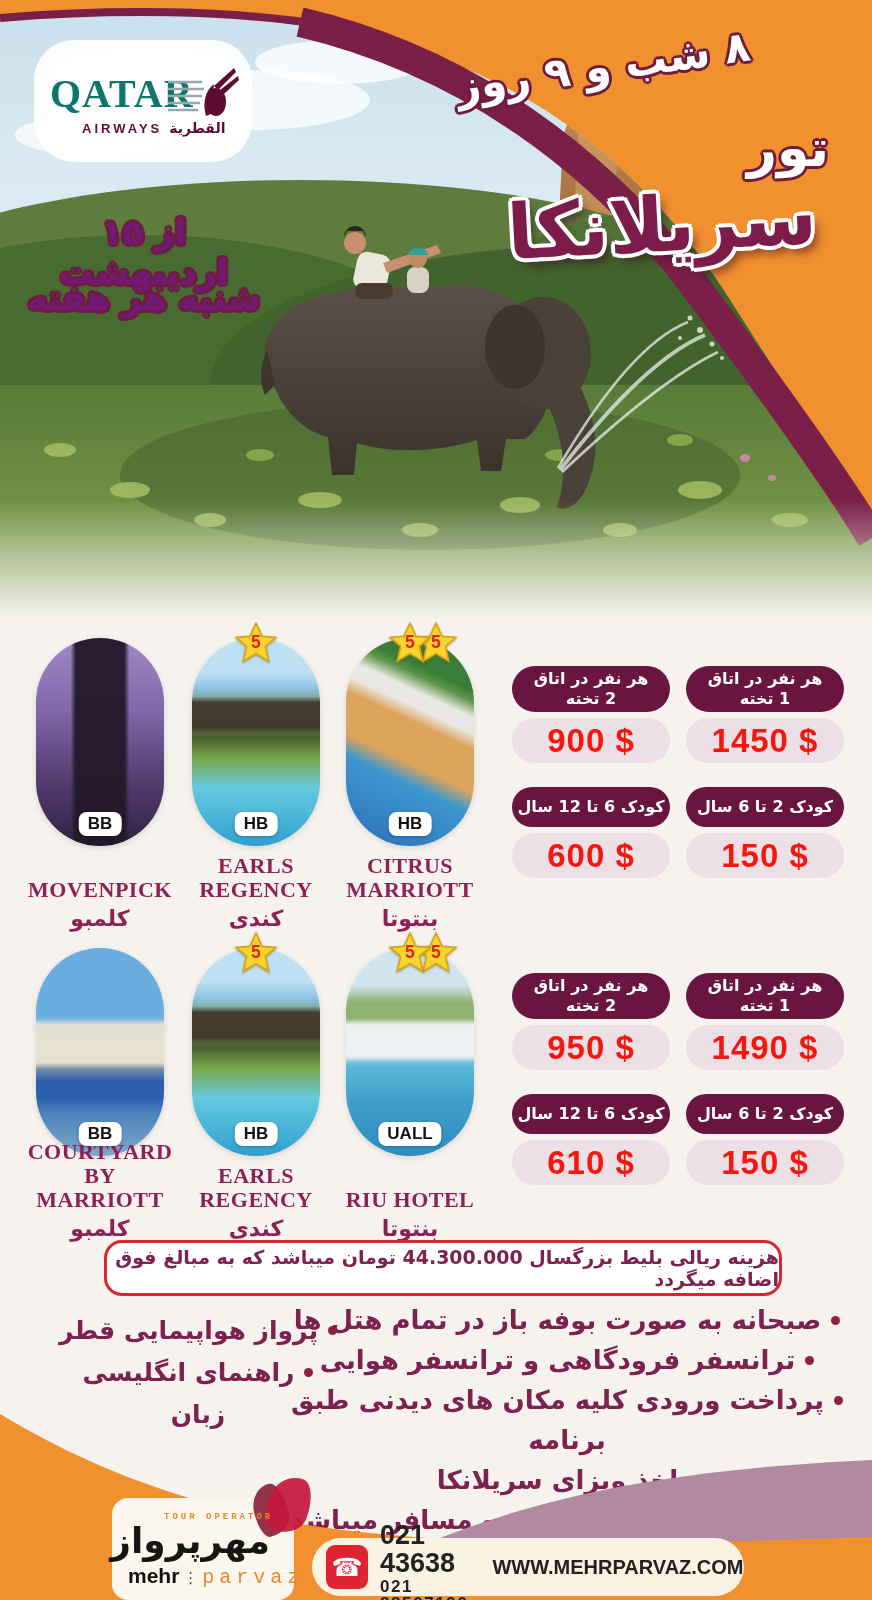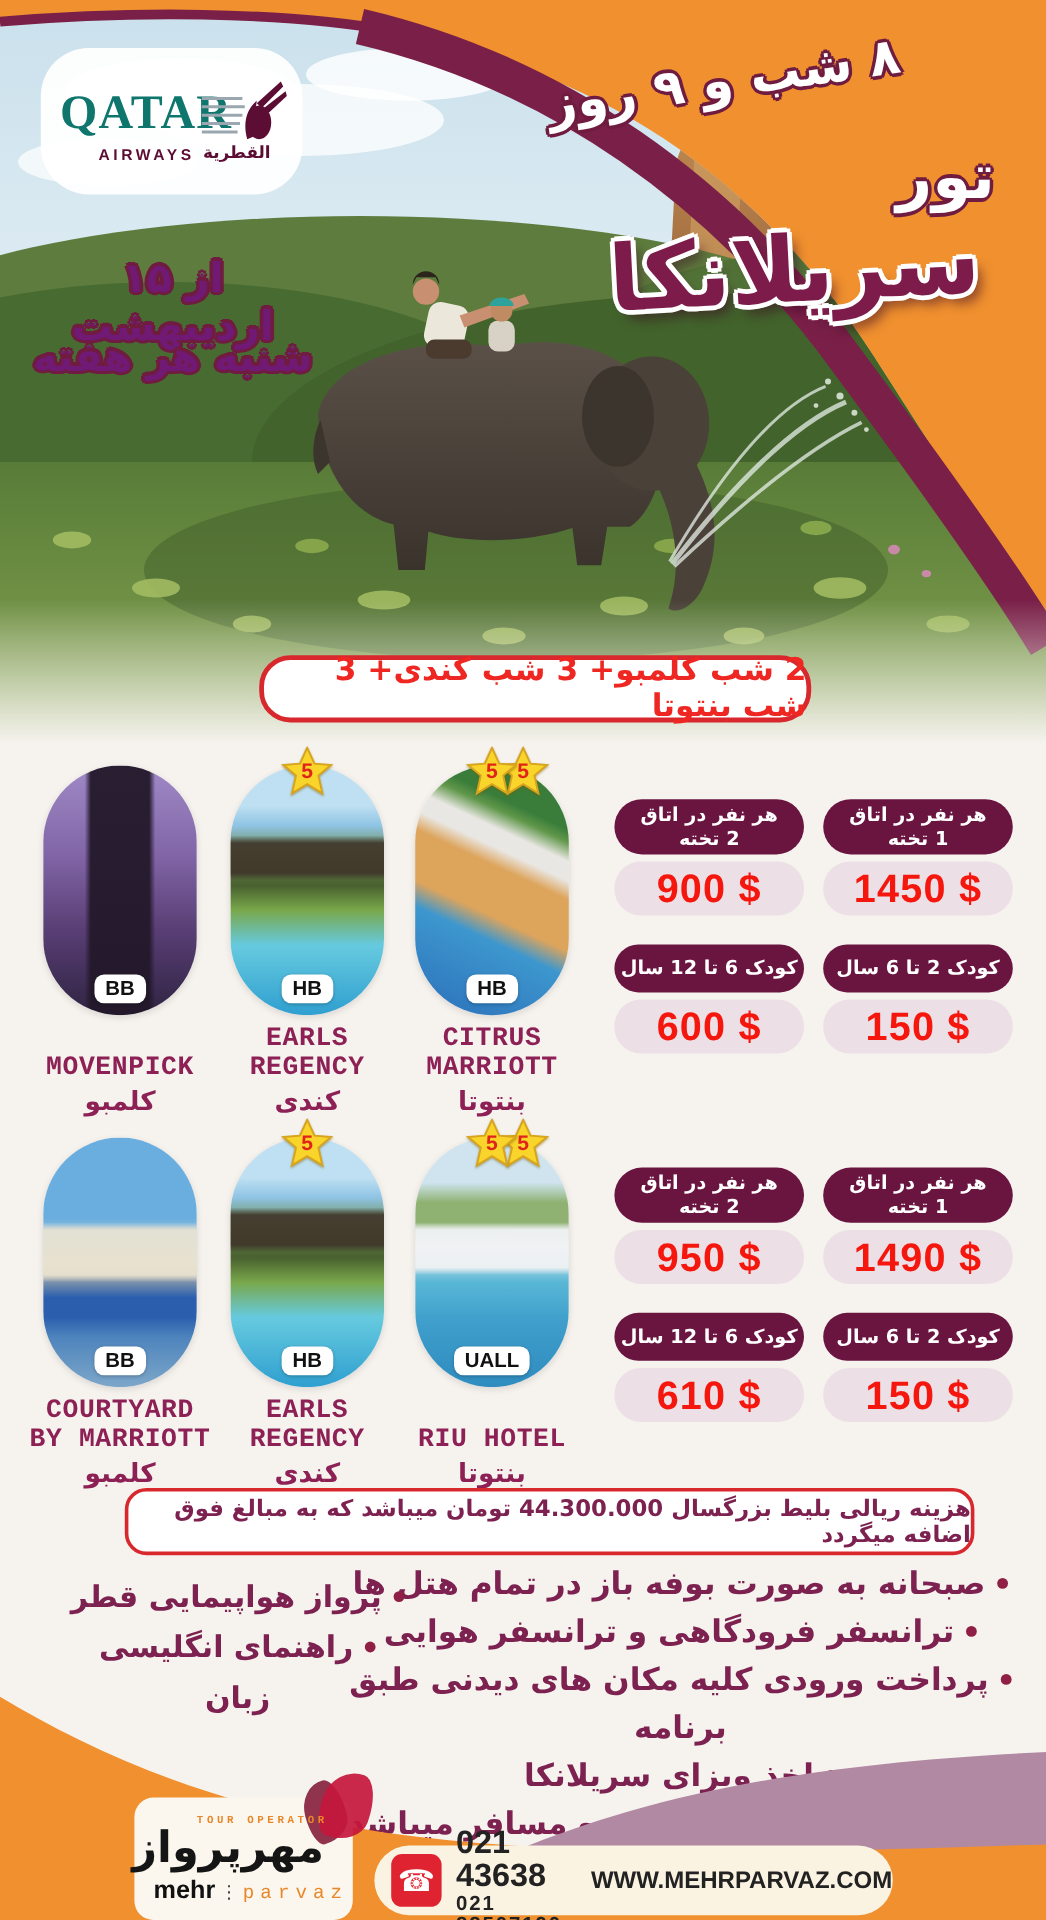--- a/index.html
+++ b/index.html
@@ -53,42 +53,42 @@
       linear-gradient(180deg,rgba(0,0,0,0) 34%,rgba(240,242,244,.95) 37% 52%,rgba(0,0,0,0) 55%),
       linear-gradient(180deg,#cfe4ef 0% 18%,#8fb272 26% 34%,#e9ecef 44%,#58b7d6 58%,#3f9ecb 74%,#2f8cbf 100%);}
   .star{position:absolute;width:44px;height:42px;left:50%;transform:translateX(-50%);z-index:3;}
   .row1 .star{top:622px;} .row2 .star{top:932px;}
   .star svg{filter:drop-shadow(0 1px 1px rgba(120,90,0,.5));}
   .meal{position:absolute;left:50%;transform:translateX(-50%);
       background:#fff;border-radius:8px;padding:2px 9px;font-family:"Liberation Sans",sans-serif;
       font-weight:700;font-size:17px;color:#111;z-index:3;box-shadow:0 1px 3px rgba(0,0,0,.25);}
   .row1 .meal{top:812px;} .row2 .meal{top:1122px;}
   .hname{position:absolute;width:152px;height:52px;display:flex;align-items:flex-end;justify-content:center;
-      text-align:center;font-family:Liberation Mono, monospace;font-weight:700;font-size:22px;
+      text-align:center;font-family:Liberation Serif, serif;font-weight:700;font-size:22px;
       line-height:24px;color:#8d2055;letter-spacing:.5px;}
   .row1 .hname{top:850px;} .row2 .hname{top:1160px;}
   .n1{left:24px;} .n2{left:180px;} .n3{left:334px;}
   .hcity{position:absolute;width:152px;text-align:center;font-size:22px;font-weight:700;color:#8d2055;}
   .row1 .hcity{top:906px;} .row2 .hcity{top:1216px;}
   
   .pblock{position:absolute;left:512px;width:332px;}
   .pb1{top:666px;} .pb2{top:973px;}
   .pgrid{display:grid;grid-template-columns:158px 158px;column-gap:16px;row-gap:6px;}
   .pgrid.second{margin-top:24px;}
   .phead{background:#6a1440;color:#fff;border-radius:23px;min-height:46px;
       display:flex;flex-direction:column;align-items:center;justify-content:center;
       font-size:16px;font-weight:700;line-height:1.25;text-align:center;}
   .phead.one{min-height:40px;}
   .pval{background:#ece0e6;border-radius:22px;height:45px;display:flex;align-items:center;justify-content:center;
       font-family:"Liberation Sans",sans-serif;font-weight:700;font-size:33px;color:#f5170e;letter-spacing:1px;}
   
   .ticket-note{position:absolute;left:104px;top:1240px;width:672px;height:50px;
       background:#fff;border:3px solid #d8282e;border-radius:18px;
       display:flex;align-items:center;justify-content:center;
-      font-size:19px;font-weight:700;color:#7c2150;padding-left:30px;}
+      font-size:19px;font-weight:700;color:#7c2150;}
   
   .svc-main{position:absolute;left:278px;top:1300px;width:578px;}
   .svc-side{position:absolute;left:56px;top:1310px;width:284px;}
   .svc-item{line-height:40px;font-size:26px;font-weight:600;color:#7c2150;text-align:center;}
   .svc-side .svc-item{line-height:42px;font-size:25px;}
   .dot{display:inline-block;width:9px;height:9px;border-radius:50%;background:#8f1f45;
       margin:0 0 3px 10px;vertical-align:middle;}
   
   .footer-svg{position:absolute;left:0;top:1400px;}
   .logo-card{position:absolute;left:112px;top:1498px;width:182px;height:102px;
@@ -97,21 +97,21 @@
       border-radius:62% 38% 70% 30% / 48% 62% 38% 52%;transform:rotate(20deg);opacity:.92;}
   .butterfly2{position:absolute;right:6px;top:-14px;width:34px;height:52px;background:#7e1030;
       border-radius:62% 38% 70% 30% / 48% 62% 38% 52%;transform:rotate(-14deg);opacity:.85;}
   .tour-op{position:absolute;left:52px;top:14px;font-family:"Liberation Mono",monospace;
       font-size:9px;letter-spacing:3px;color:#e8882a;font-weight:700;}
   .brand-fa{position:absolute;left:6px;top:22px;width:152px;text-align:center;
       font-size:36px;font-weight:900;color:#151515;}
   .brand-en{position:absolute;left:16px;top:66px;display:flex;align-items:baseline;gap:4px;}
   .brand-en .b1{font-family:"Liberation Sans",sans-serif;font-weight:700;font-size:21px;color:#111;}
   .brand-en .dots{color:#3a3a3a;font-size:15px;letter-spacing:0;}
-  .brand-en .b2{font-family:"Liberation Mono",monospace;font-size:16px;letter-spacing:5px;color:#e8882a;}
+  .brand-en .b2{font-family:"Liberation Mono",monospace;font-size:20px;letter-spacing:5px;color:#e8882a;}
   .contact-pill{position:absolute;left:312px;top:1538px;width:432px;height:58px;background:#faf3e2;
       border-radius:30px;display:flex;align-items:center;padding:0 14px;gap:12px;box-sizing:border-box;z-index:4;}
   .phone-ico{width:42px;height:44px;background:#e02330;border-radius:9px;display:flex;
       align-items:center;justify-content:center;color:#fff;font-size:25px;flex:0 0 auto;}
   .nums{display:flex;flex-direction:column;line-height:1.05;}
   .ph1{font-family:"Liberation Sans",sans-serif;font-weight:700;font-size:27px;color:#222;}
   .ph2{font-family:"Liberation Sans",sans-serif;font-weight:700;font-size:17px;letter-spacing:1.6px;color:#222;}
   .site{font-family:"Liberation Sans",sans-serif;font-weight:700;font-size:20px;color:#222;}
 </style>
 </head>
@@ -242,21 +242,20 @@
       <ellipse cx="48" cy="36" rx="10" ry="14" fill="#5c0d34"></ellipse>
     </svg>
   </div>
 
   <div class="hero-duration outline-maroon" dir="rtl">۸ شب و ۹ روز</div>
   <div class="hero-tour outline-maroon" dir="rtl">تور</div>
   <div class="hero-dest outline-white" dir="rtl">سریلانکا</div>
   <div class="sched sched1 outline-maroon" dir="rtl">از ۱۵ اردیبهشت</div>
   <div class="sched sched2 outline-maroon" dir="rtl">شنبه هر هفته</div>
 
-  <div class="itinerary" dir="rtl">2 شب کلمبو+ 3 شب کندی+ 3 شب بنتوتا</div>
 
   <div class="row1">
     <div class="star">
       <svg width="44" height="42" viewBox="0 0 40 38">
         <polygon points="20,1 25.5,13 38,14 28.5,22 31.5,35.5 20,28.5 8.5,35.5 11.5,22 2,14 14.5,13" fill="#f9d42a" stroke="#d7a41f" stroke-width="1.5"></polygon>
         <text x="20" y="24" fill="#e02418" font-size="16" font-weight="bold" text-anchor="middle" font-family="Liberation Sans,sans-serif">5</text>
       </svg>
     </div>
     <div class="star" style="left:256px;">
       <svg width="44" height="42" viewBox="0 0 40 38">

